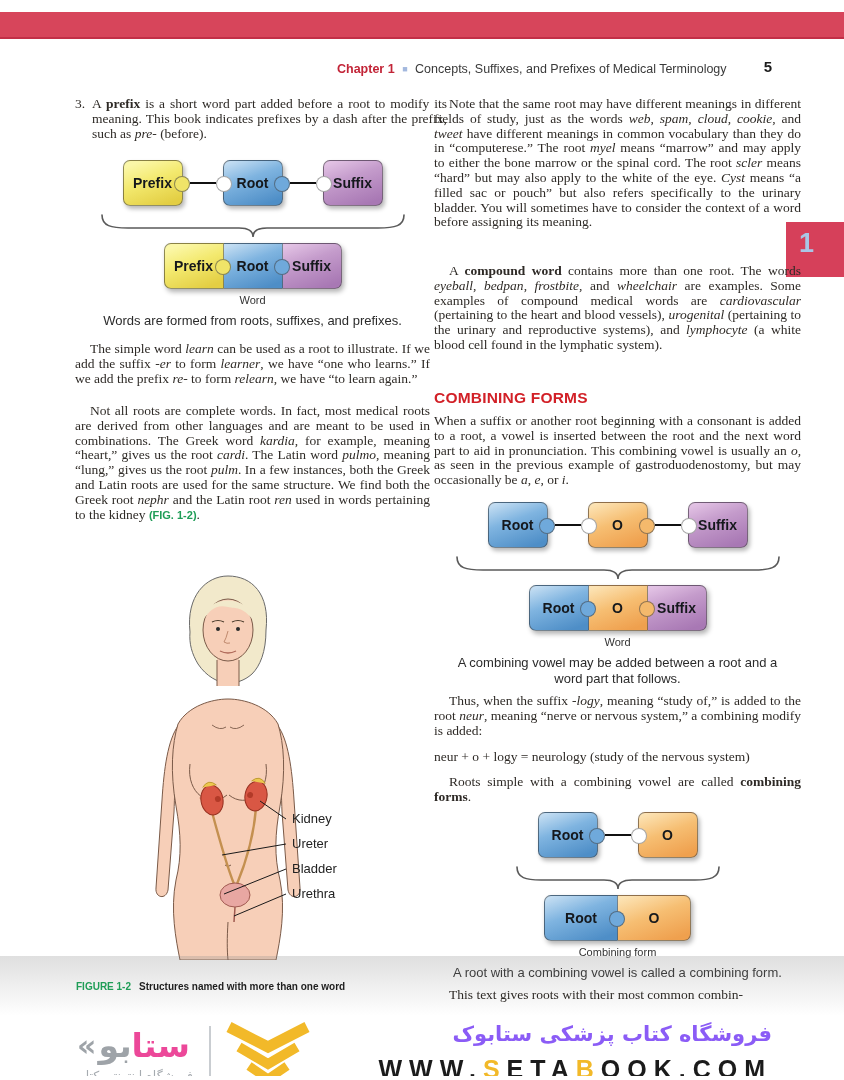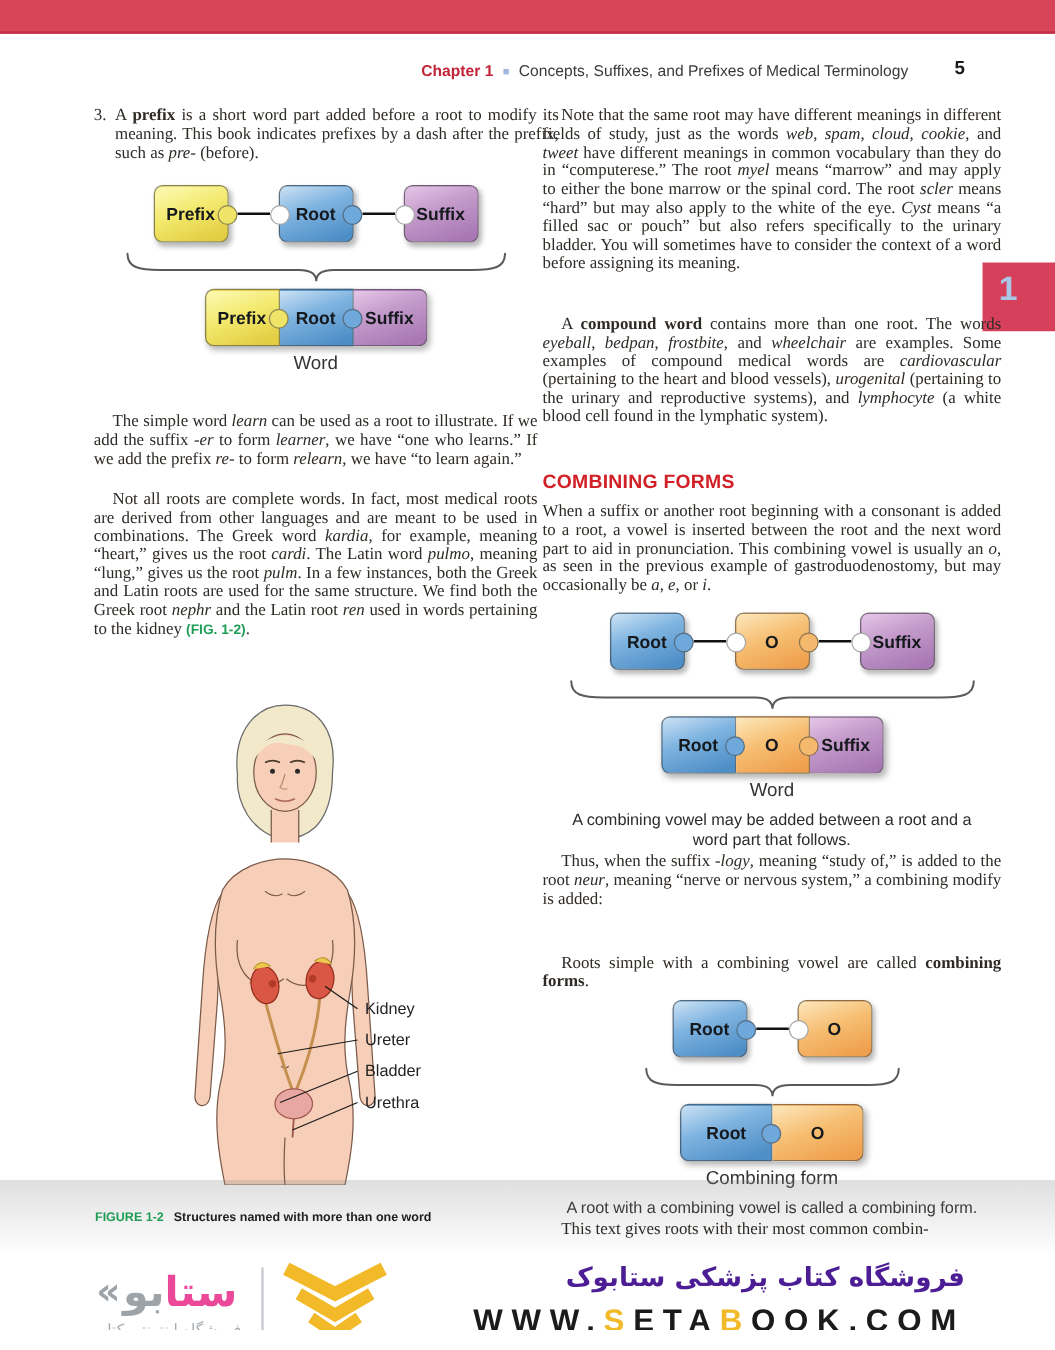--- a/index.html
+++ b/index.html
@@ -1,17 +1,17 @@
 <!DOCTYPE html>
 <html><head>
 <meta charset="utf-8">
 <style>
   html,body{margin:0;padding:0;background:#ffffff;}
   .page{position:relative;width:844px;height:1064px;background:#ffffff;overflow:hidden;
-        font-family:"Liberation Serif",serif;color:#2e2a26;}
+        font-family:"Liberation Serif",serif;color:#2e2a26;margin-top:12px;}
   
   .topbar{position:absolute;left:0;top:0;width:844px;height:25px;background:#D7455B;
           border-bottom:2px solid #C22F47;}
   .side-tab{position:absolute;left:786px;top:210px;width:58px;height:55px;background:#D6405A;}
   .side-tab span{display:block;padding:8px 0 0 13px;font-family:"Liberation Sans",sans-serif;
           font-weight:700;font-size:27px;color:#A9C6E6;line-height:1;}
   .running-head{position:absolute;left:337px;top:50px;font-family:"Liberation Sans",sans-serif;
           font-size:12.5px;color:#3a3a3a;white-space:nowrap;}
   .running-head .chap{color:#C22437;font-weight:700;}
   .running-head .bullet{color:#A3B8DE;font-size:9px;vertical-align:1px;padding:0 4px;}
@@ -45,21 +45,21 @@
   .pz-blue.knob-r::after{background:#6FA9DB;}
   .pz-orange.knob-r::after{background:#F4B96C;}
   .sock-l::before{content:"";position:absolute;left:-8px;top:50%;margin-top:-7px;width:14px;height:14px;
       border-radius:50%;background:#ffffff;border:1.5px solid rgba(60,60,60,.45);}
   .dash{width:26px;border-top:2.6px solid #111;margin:0 7px;}
   .combined-row{display:flex;border-radius:7px;box-shadow:2px 3px 5px rgba(0,0,0,.3);}
   .pz.joined{border-radius:0;box-shadow:none;border-left-width:0;}
   .pz.joined.first{border-radius:7px 0 0 7px;border-left-width:1.5px;}
   .pz.joined.last{border-radius:0 7px 7px 0;}
   .brace{margin:5px 0 4px 0;}
-  .diag-word{margin-top:5px;font-family:"Liberation Sans",sans-serif;font-size:15px;color:#333;}
+  .diag-word{margin-top:5px;font-family:"Liberation Sans",sans-serif;font-size:11px;color:#333;}
   .diag-caption{margin-top:7px;font-family:"Liberation Sans",sans-serif;font-size:13px;color:#2b2b2b;
       text-align:center;line-height:16px;}
   
   .figure-svg{position:absolute;left:74px;top:556px;}
   .fade-band{position:absolute;left:0;top:944px;width:844px;height:60px;pointer-events:none;
       background:linear-gradient(180deg,rgba(140,140,140,.28),rgba(255,255,255,0));z-index:5;}
   .fig-caption{position:absolute;left:60px;top:960px;width:370px;height:28px;z-index:6;
       display:flex;align-items:center;padding-left:16px;box-sizing:border-box;
       font-family:"Liberation Sans",sans-serif;font-weight:700;font-size:10px;color:#1e1e1e;}
   .fig-caption .tag{color:#1F9D57;margin-right:8px;}
@@ -67,21 +67,21 @@
   .footer-logo{position:absolute;left:74px;top:1008px;display:flex;align-items:center;}
   .wordmark{display:flex;flex-direction:column;align-items:center;margin-right:12px;}
   .wordmark .mark-row{display:flex;align-items:center;font-family:"DejaVu Sans",sans-serif;
       font-weight:700;font-size:33px;line-height:40px;}
   .wordmark .kaf{color:#9EA3A8;font-size:30px;margin-right:2px;}
   .wordmark .gray{color:#9EA3A8;}
   .wordmark .yellow{color:#ec4899;}
   .wordmark .tagline{font-family:"DejaVu Sans",sans-serif;font-size:12.5px;color:#A6ABB0;margin-top:2px;}
   .logo-divider{width:2px;height:56px;background:#C9CDD1;margin:0 14px 0 4px;}
   .footer-right{position:absolute;right:72px;top:1010px;text-align:right;}
-  .store-name{font-family:"DejaVu Sans",sans-serif;font-weight:700;font-size:21px;color:#4c1d95;
+  .store-name{font-family:"DejaVu Sans",sans-serif;font-weight:700;font-size:21px;color:#8b5cf6;
       direction:rtl;}
   .site-url{margin-top:9px;font-family:"Liberation Sans",sans-serif;font-weight:700;font-size:25px;
       letter-spacing:7px;color:#1b1b1b;white-space:nowrap;text-align:right;}
   .site-url .seg-y{color:#F2B929;}
 </style>
 </head>
 <body>
 
 <div class="page">
 
@@ -125,20 +125,21 @@
         <span>Prefix</span>
         </div>
       <div class="pz pz-blue joined knob-r">
         <span>Root</span>
         </div>
       <div class="pz pz-purple joined last">
         <span>Suffix</span>
         </div>
     </div>
     <div class="diag-word">Word</div>
+    <div class="diag-caption">Words are formed from roots, suffixes, and prefixes.</div>
   </div>
 
   <div class="serif-par indent" style="left:75px;top:330px;"><span>The simple word </span><span class="seg-i">learn</span><span> can be used as a root to illustrate. If we add the suffix </span><span class="seg-i">-er</span><span> to form </span><span class="seg-i">learner</span><span>, we have “one who learns.” If we add the prefix </span><span class="seg-i">re-</span><span> to form </span><span class="seg-i">relearn</span><span>, we have “to learn again.”</span></div>
   <div class="serif-par indent" style="left:75px;top:392px;"><span>Not all roots are complete words. In fact, most medical roots are derived from other languages and are meant to be used in combinations. The Greek word </span><span class="seg-i">kardia</span><span>, for example, meaning “heart,” gives us the root </span><span class="seg-i">cardi</span><span>. The Latin word </span><span class="seg-i">pulmo</span><span>, meaning “lung,” gives us the root </span><span class="seg-i">pulm</span><span>. In a few instances, both the Greek and Latin roots are used for the same structure. We find both the Greek root </span><span class="seg-i">nephr</span><span> and the Latin root </span><span class="seg-i">ren</span><span> used in words pertaining to the kidney </span><span class="seg-g">(FIG. 1-2)</span><span>.</span></div>
 
   <svg class="figure-svg" width="356" height="392" viewBox="0 0 356 392">
 
     <path d="M116,64 C112,28 132,8 154,8 C178,8 196,26 192,62 C192,84 186,98 178,106 C170,113 162,115 154,115 C144,115 132,108 124,96 C118,86 115,76 116,64 Z" fill="#F2E9CB" stroke="#6A6A6A" stroke-width="1"></path>
 
     <rect x="143" y="86" width="22" height="32" fill="#F7CFB8"></rect>
@@ -228,20 +229,21 @@
         </div>
       <div class="pz pz-purple joined last">
         <span>Suffix</span>
         </div>
     </div>
     <div class="diag-word">Word</div>
     <div class="diag-caption" style="max-width:320px;">A combining vowel may be added between a root and a word part that follows.</div>
   </div>
 
   <div class="serif-par rcol indent" style="top:682px;"><span>Thus, when the suffix </span><span class="seg-i">-logy</span><span>, meaning “study of,” is added to the root </span><span class="seg-i">neur</span><span>, meaning “nerve or nervous system,” a combining modify is added:</span></div>
+  <div class="serif-par rcol" style="top:738px;text-align:left;">neur + o + logy = neurology (study of the nervous system)</div>
   <div class="serif-par rcol indent" style="top:763px;"><span>Roots simple with a combining vowel are called </span><span class="seg-b">combining forms</span><span>.</span></div>
 
   <div class="diagram" style="left:434px;top:800px;width:367px;">
     <div class="pz-row">
       <div class="pz pz-blue knob-r">
         <span>Root</span>
         </div>
       <div class="dash"></div>
       <div class="pz pz-orange sock-l">
         <span>O</span>

